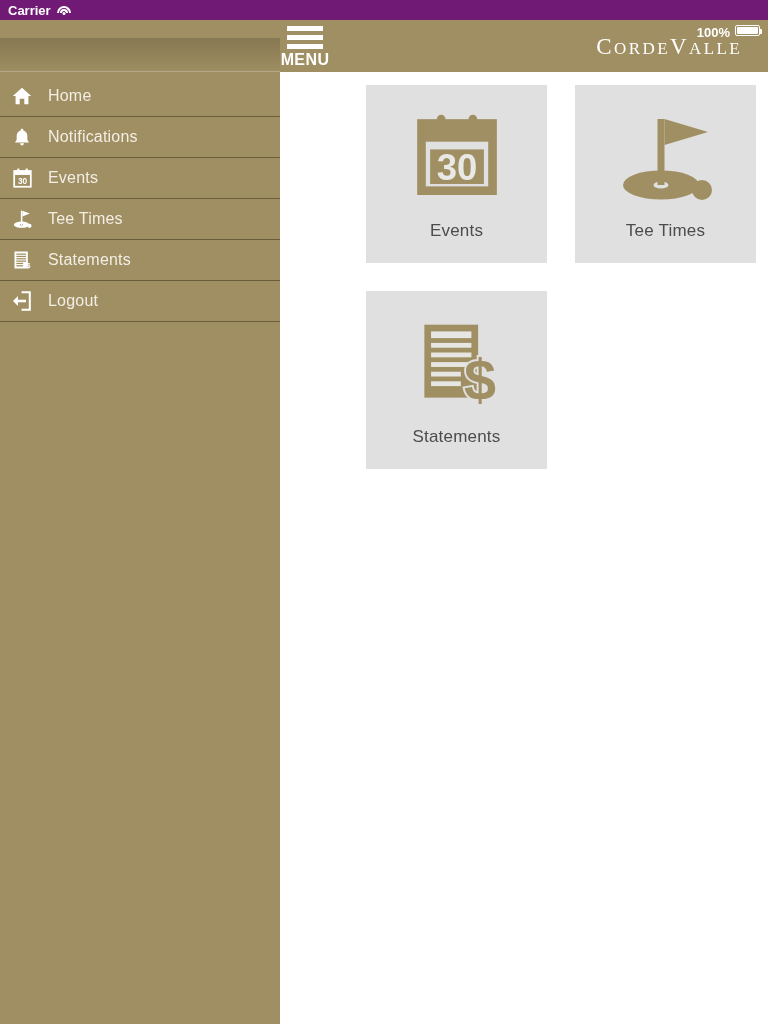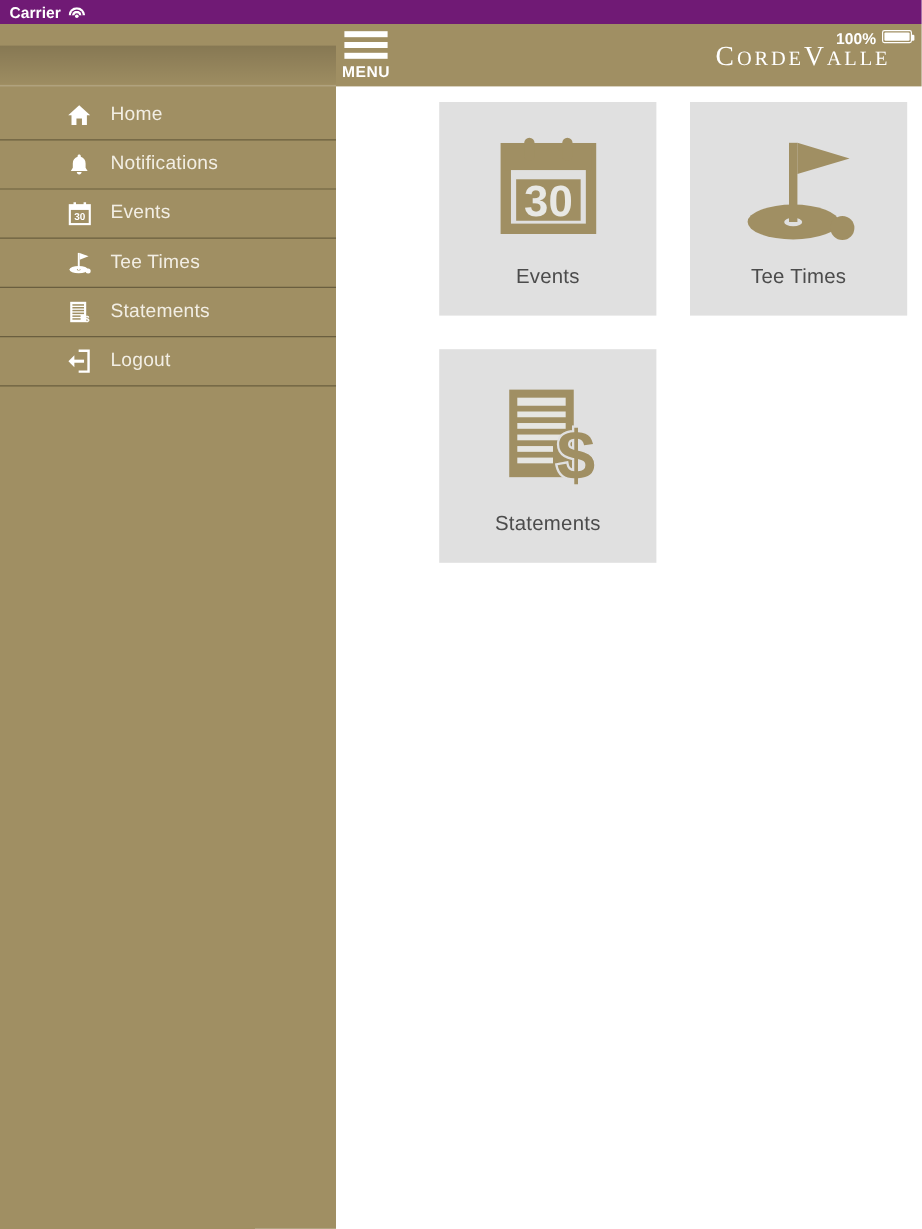--- a/index.html
+++ b/index.html
@@ -40,21 +40,21 @@
     position:absolute; left:0; top:20px; width:768px; height:52px;
     background:#a08f63;
     z-index:40;
   }
   .menu-btn{
     position:absolute; left:286px; top:2px; width:38px; height:48px;
     display:flex; flex-direction:column; align-items:center; justify-content:flex-start;
     padding-top:4px; cursor:pointer;
   }
   .menu-btn .bar{ width:36px; height:5px; background:#fff; margin-bottom:4px; }
-  .menu-btn .mlabel{ color:#fff; font-size:13px; font-weight:bold; letter-spacing:0.4px;
+  .menu-btn .mlabel{ color:#fff; font-size:16px; font-weight:bold; letter-spacing:0.4px;
     line-height:11px; margin-top:1px; }
   .brand{
     position:absolute; right:26px; top:14px;
     color:#ffffff;
     font-family:"Liberation Serif", serif;
     font-size:23px; letter-spacing:2.4px;
     white-space:nowrap;
   }
   .brand .big{ font-size:23px; }
   .brand .sm{ font-size:17px; }
@@ -70,21 +70,20 @@
     background:linear-gradient(to bottom, rgba(0,0,0,0.16), rgba(0,0,0,0.02));
   }
   .sb-topline{ position:absolute; left:0; top:51px; width:280px; height:1px;
     background:rgba(255,255,255,0.22); }
   .menu-list{ position:absolute; left:0; top:56px; width:280px; }
   .menu-item{
     position:relative; height:41px; width:280px;
     display:flex; align-items:center;
     border-bottom:1px solid rgba(40,35,20,0.45);
     cursor:pointer;
-    padding-left:44px;
   }
   .menu-item .mi-icon{
     width:24px; height:24px; margin-left:10px; margin-right:14px;
     display:flex; align-items:center; justify-content:center;
     flex:0 0 auto;
   }
   .menu-item .mi-label{
     color:#f2eee4; font-size:16px; letter-spacing:0.2px;
   }
   .menu-item svg{ display:block; }

